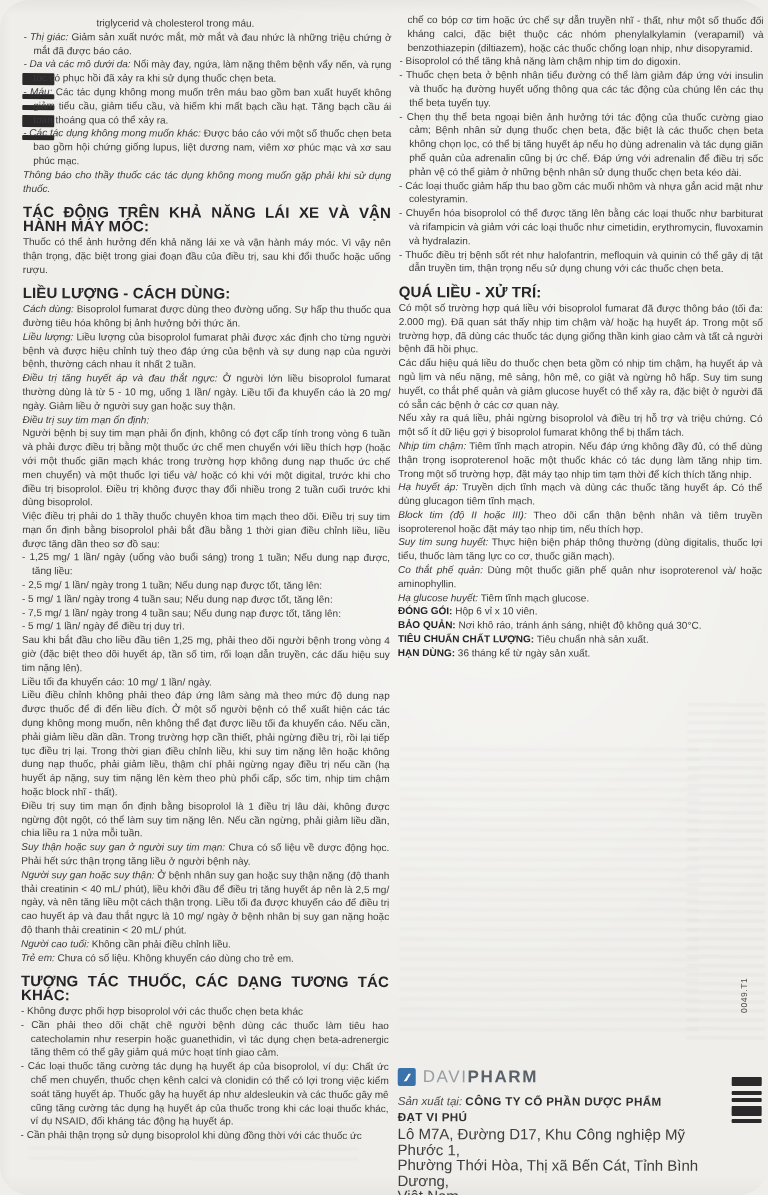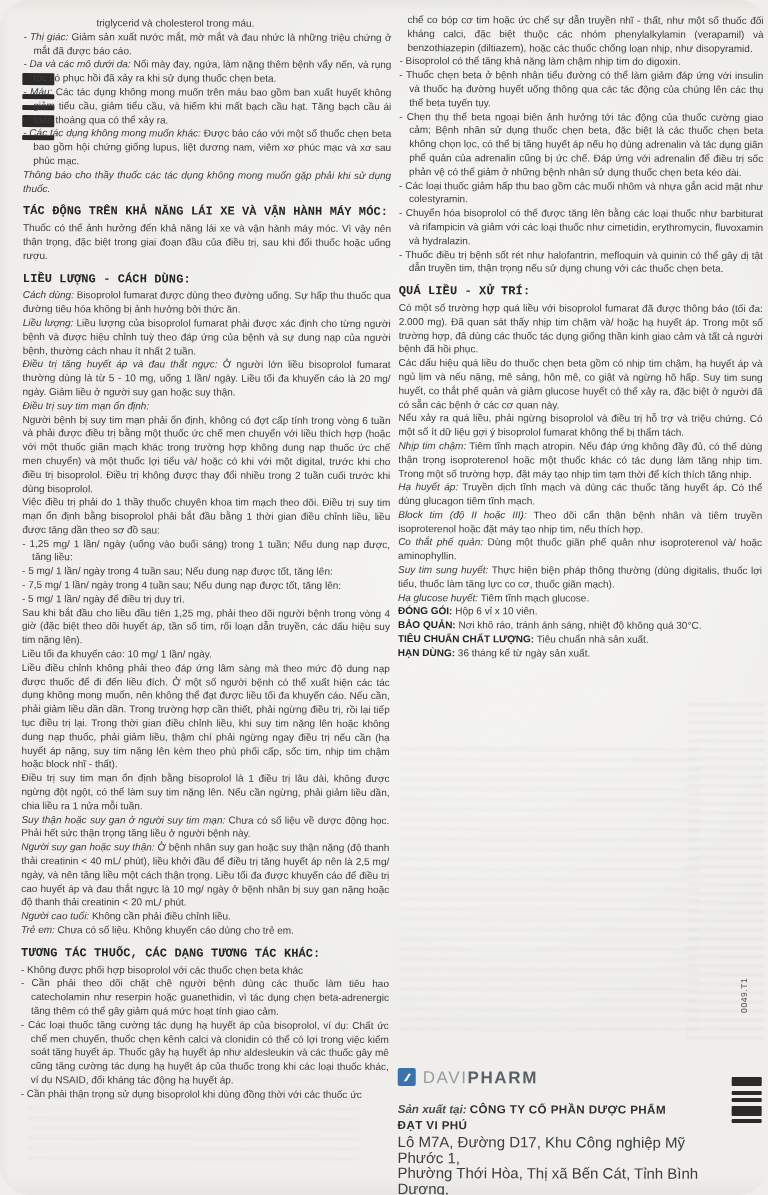--- a/index.html
+++ b/index.html
@@ -18,21 +18,21 @@
       linear-gradient(180deg, rgba(120,118,112,0.08), transparent 14px),
       linear-gradient(0deg, rgba(120,118,112,0.06), transparent 20px),
       linear-gradient(90deg, rgba(120,118,112,0.05), transparent 10px);
     border-radius: 29px;
   }
   .tilt{position:absolute;inset:0;transform:rotate(0.15deg);}
   .col{position:absolute;font-size:10px;line-height:13.8px;text-align:justify;}
   .col-left{left:22px;top:17px;width:368px;}
   .col-right{left:398px;top:13px;width:364px;}
   p.para{margin:0;}
-  .hd{margin:10px 0 2px 0;font-size:12px;font-weight:bold;color:#252527;letter-spacing:0.1px;font-family:Liberation Mono, monospace;}
+  .hd{margin:10px 0 2px 0;font-size:15px;font-weight:bold;color:#252527;letter-spacing:0.1px;}
   .sub{padding-left:73px;}
   .sub.hang{text-indent:-10px;}
   .hang{text-indent:-10px;padding-left:10px;}
   .hang0{padding-left:10px;text-indent:-10px;}
   .bcont{padding-left:8px;}
   .italic{font-style:italic;}
   .gap{margin-top:9px;}
   .lead-i{font-style:italic;}
   .lead-b{font-weight:bold;color:#252527;}
 
@@ -71,28 +71,28 @@
   }
 
   .side-code{
     position:absolute;left:740px;top:1012px;
     transform:rotate(-90deg);transform-origin:left top;
     font-size:8.5px;color:#4b4b4d;letter-spacing:0.6px;white-space:nowrap;
   }
 
   
   .footer{position:absolute;left:399px;top:1068px;width:322px;}
-  .logo-row{display:flex;align-items:center;gap:7px;margin-bottom:15px;}
+  .logo-row{display:flex;gap:7px;margin-bottom:7px;}
   .logo-mark{width:18px;height:18px;background:#3a72ab;border-radius:2px;flex:0 0 auto;
     display:flex;align-items:center;justify-content:center;}
   .logo-text{font-size:17px;letter-spacing:1.6px;line-height:1;}
   .logo-davi{color:#979da3;font-weight:400;}
   .logo-pharm{color:#59626b;font-weight:bold;}
   .made{font-size:11.6px;line-height:15.5px;color:#2f2f31;}
-  .made .lbl{font-style:italic;color:#4c4c4e;font-weight:700;}
+  .made .lbl{font-style:italic;color:#4c4c4e;font-weight:400;}
   .made b{letter-spacing:0.4px;}
   .addr{font-size:15px;line-height:15.5px;color:#3d3d3f;margin-top:2px;}
   .telfax{font-size:11px;color:#3d3d3f;margin-top:3px;display:flex;}
   .telfax .fax{margin-left:46px;}
 </style>
 </head>
 <body>
 
 <div id="page">
   <div class="tilt">
@@ -115,20 +115,21 @@
         <h3 class="hd">TÁC ĐỘNG TRÊN KHẢ NĂNG LÁI XE VÀ VẬN HÀNH MÁY MÓC:</h3>
         <p class="para">Thuốc có thể ảnh hưởng đến khả năng lái xe và vận hành máy móc. Vì vậy nên thận trọng, đặc biệt trong giai đoạn đầu của điều trị, sau khi đổi thuốc hoặc uống rượu.</p>
         <h3 class="hd">LIỀU LƯỢNG - CÁCH DÙNG:</h3>
         <p class="para"><span class="lead-i">Cách dùng:</span> Bisoprolol fumarat được dùng theo đường uống. Sự hấp thu thuốc qua đường tiêu hóa không bị ảnh hưởng bởi thức ăn.</p>
         <p class="para"><span class="lead-i">Liều lượng:</span> Liều lượng của bisoprolol fumarat phải được xác định cho từng người bệnh và được hiệu chỉnh tuỳ theo đáp ứng của bệnh và sự dung nạp của người bệnh, thường cách nhau ít nhất 2 tuần.</p>
         <p class="para"><span class="lead-i">Điều trị tăng huyết áp và đau thắt ngực:</span> Ở người lớn liều bisoprolol fumarat thường dùng là từ 5 - 10 mg, uống 1 lần/ ngày. Liều tối đa khuyến cáo là 20 mg/ ngày. Giảm liều ở người suy gan hoặc suy thận.</p>
         <p class="para"><span class="lead-i">Điều trị suy tim mạn ổn định:</span></p>
         <p class="para">Người bệnh bị suy tim mạn phải ổn định, không có đợt cấp tính trong vòng 6 tuần và phải được điều trị bằng một thuốc ức chế men chuyển với liều thích hợp (hoặc với một thuốc giãn mạch khác trong trường hợp không dung nạp thuốc ức chế men chuyển) và một thuốc lợi tiểu và/ hoặc có khi với một digital, trước khi cho điều trị bisoprolol. Điều trị không được thay đổi nhiều trong 2 tuần cuối trước khi dùng bisoprolol.</p>
         <p class="para">Việc điều trị phải do 1 thầy thuốc chuyên khoa tim mạch theo dõi. Điều trị suy tim mạn ổn định bằng bisoprolol phải bắt đầu bằng 1 thời gian điều chỉnh liều, liều được tăng dần theo sơ đồ sau:</p>
         <p class="para hang0">- 1,25 mg/ 1 lần/ ngày (uống vào buổi sáng) trong 1 tuần; Nếu dung nạp được, tăng liều:</p>
+        <p class="para hang0">- 2,5 mg/ 1 lần/ ngày trong 1 tuần; Nếu dung nạp được tốt, tăng lên:</p>
         <p class="para hang0">- 5 mg/ 1 lần/ ngày trong 4 tuần sau; Nếu dung nạp được tốt, tăng lên:</p>
         <p class="para hang0">- 7,5 mg/ 1 lần/ ngày trong 4 tuần sau; Nếu dung nạp được tốt, tăng lên:</p>
         <p class="para hang0">- 5 mg/ 1 lần/ ngày để điều trị duy trì.</p>
         <p class="para">Sau khi bắt đầu cho liều đầu tiên 1,25 mg, phải theo dõi người bệnh trong vòng 4 giờ (đặc biệt theo dõi huyết áp, tần số tim, rối loạn dẫn truyền, các dấu hiệu suy tim nặng lên).</p>
         <p class="para">Liều tối đa khuyến cáo: 10 mg/ 1 lần/ ngày.</p>
         <p class="para">Liều điều chỉnh không phải theo đáp ứng lâm sàng mà theo mức độ dung nạp được thuốc để đi đến liều đích. Ở một số người bệnh có thể xuất hiện các tác dụng không mong muốn, nên không thể đạt được liều tối đa khuyến cáo. Nếu cần, phải giảm liều dần dần. Trong trường hợp cần thiết, phải ngừng điều trị, rồi lại tiếp tục điều trị lại. Trong thời gian điều chỉnh liều, khi suy tim nặng lên hoặc không dung nạp thuốc, phải giảm liều, thậm chí phải ngừng ngay điều trị nếu cần (hạ huyết áp nặng, suy tim nặng lên kèm theo phù phổi cấp, sốc tim, nhịp tim chậm hoặc block nhĩ - thất).</p>
         <p class="para">Điều trị suy tim mạn ổn định bằng bisoprolol là 1 điều trị lâu dài, không được ngừng đột ngột, có thể làm suy tim nặng lên. Nếu cần ngừng, phải giảm liều dần, chia liều ra 1 nửa mỗi tuần.</p>
         <p class="para"><span class="lead-i">Suy thận hoặc suy gan ở người suy tim mạn:</span> Chưa có số liệu về dược động học. Phải hết sức thận trọng tăng liều ở người bệnh này.</p>
         <p class="para"><span class="lead-i">Người suy gan hoặc suy thận:</span> Ở bệnh nhân suy gan hoặc suy thận nặng (độ thanh thải creatinin &lt; 40 mL/ phút), liều khởi đầu để điều trị tăng huyết áp nên là 2,5 mg/ ngày, và nên tăng liều một cách thận trọng. Liều tối đa được khuyến cáo để điều trị cao huyết áp và đau thắt ngực là 10 mg/ ngày ở bệnh nhân bị suy gan nặng hoặc độ thanh thải creatinin &lt; 20 mL/ phút.</p>
         <p class="para"><span class="lead-i">Người cao tuổi:</span> Không cần phải điều chỉnh liều.</p>
@@ -147,22 +148,22 @@
         <p class="para hang0">- Các loại thuốc giảm hấp thu bao gồm các muối nhôm và nhựa gắn acid mật như colestyramin.</p>
         <p class="para hang0">- Chuyển hóa bisoprolol có thể được tăng lên bằng các loại thuốc như barbiturat và rifampicin và giảm với các loại thuốc như cimetidin, erythromycin, fluvoxamin và hydralazin.</p>
         <p class="para hang0">- Thuốc điều trị bệnh sốt rét như halofantrin, mefloquin và quinin có thể gây dị tật dẫn truyền tim, thận trọng nếu sử dụng chung với các thuốc chẹn beta.</p>
         <h3 class="hd">QUÁ LIỀU - XỬ TRÍ:</h3>
         <p class="para">Có một số trường hợp quá liều với bisoprolol fumarat đã được thông báo (tối đa: 2.000 mg). Đã quan sát thấy nhịp tim chậm và/ hoặc hạ huyết áp. Trong một số trường hợp, đã dùng các thuốc tác dụng giống thần kinh giao cảm và tất cả người bệnh đã hồi phục.</p>
         <p class="para">Các dấu hiệu quá liều do thuốc chẹn beta gồm có nhịp tim chậm, hạ huyết áp và ngủ lịm và nếu nặng, mê sảng, hôn mê, co giật và ngừng hô hấp. Suy tim sung huyết, co thắt phế quản và giảm glucose huyết có thể xảy ra, đặc biệt ở người đã có sẵn các bệnh ở các cơ quan này.</p>
         <p class="para">Nếu xảy ra quá liều, phải ngừng bisoprolol và điều trị hỗ trợ và triệu chứng. Có một số ít dữ liệu gợi ý bisoprolol fumarat không thể bị thẩm tách.</p>
         <p class="para"><span class="lead-i">Nhịp tim chậm:</span> Tiêm tĩnh mạch atropin. Nếu đáp ứng không đầy đủ, có thể dùng thận trọng isoproterenol hoặc một thuốc khác có tác dụng làm tăng nhịp tim. Trong một số trường hợp, đặt máy tạo nhịp tim tạm thời để kích thích tăng nhịp.</p>
         <p class="para"><span class="lead-i">Hạ huyết áp:</span> Truyền dịch tĩnh mạch và dùng các thuốc tăng huyết áp. Có thể dùng glucagon tiêm tĩnh mạch.</p>
         <p class="para"><span class="lead-i">Block tim (độ II hoặc III):</span> Theo dõi cẩn thận bệnh nhân và tiêm truyền isoproterenol hoặc đặt máy tạo nhịp tim, nếu thích hợp.</p>
+        <p class="para"><span class="lead-i">Suy tim sung huyết:</span> Thực hiện biện pháp thông thường (dùng digitalis, thuốc lợi tiểu, thuốc làm tăng lực co cơ, thuốc giãn mạch).</p>
         <p class="para"><span class="lead-i">Co thắt phế quản:</span> Dùng một thuốc giãn phế quản như isoproterenol và/ hoặc aminophyllin.</p>
-        <p class="para"><span class="lead-i">Suy tim sung huyết:</span> Thực hiện biện pháp thông thường (dùng digitalis, thuốc lợi tiểu, thuốc làm tăng lực co cơ, thuốc giãn mạch).</p>
         <p class="para"><span class="lead-i">Hạ glucose huyết:</span> Tiêm tĩnh mạch glucose.</p>
         <p class="para gap"><span class="lead-b">ĐÓNG GÓI:</span> Hộp 6 vỉ x 10 viên.</p>
         <p class="para gap"><span class="lead-b">BẢO QUẢN:</span> Nơi khô ráo, tránh ánh sáng, nhiệt độ không quá 30°C.</p>
         <p class="para gap"><span class="lead-b">TIÊU CHUẨN CHẤT LƯỢNG:</span> Tiêu chuẩn nhà sản xuất.</p>
         <p class="para gap"><span class="lead-b">HẠN DÙNG:</span> 36 tháng kể từ ngày sản xuất.</p>
       </div>
 
     <div class="ghost ghost-right"></div>
     <div class="ghost ghost-mid"></div>
     <div class="ghost ghost-bl"></div>

